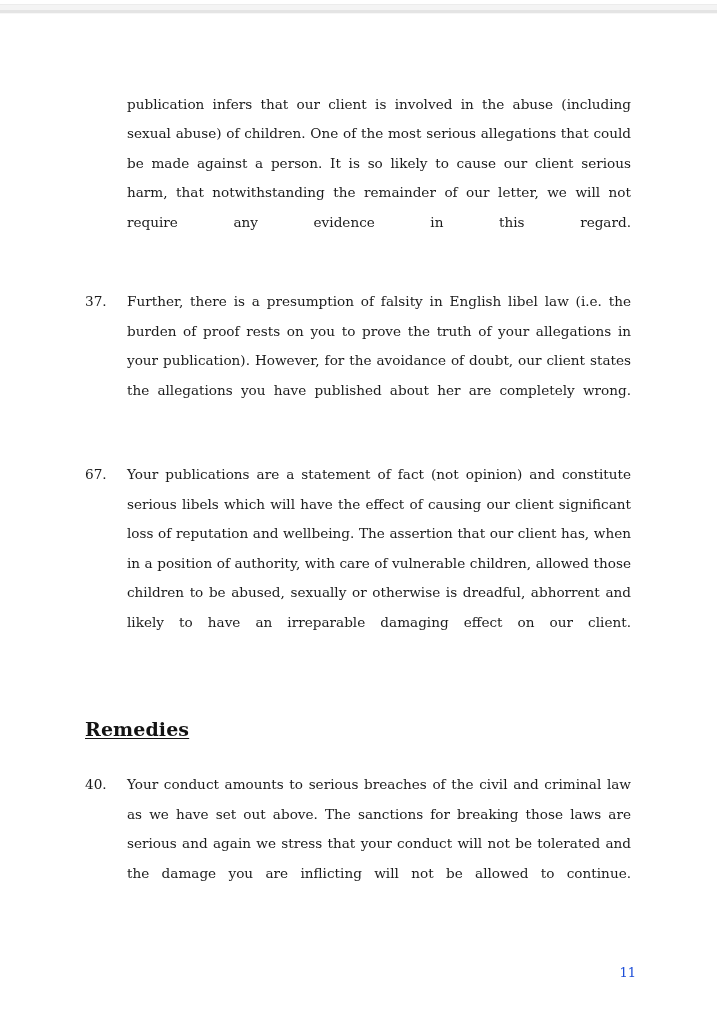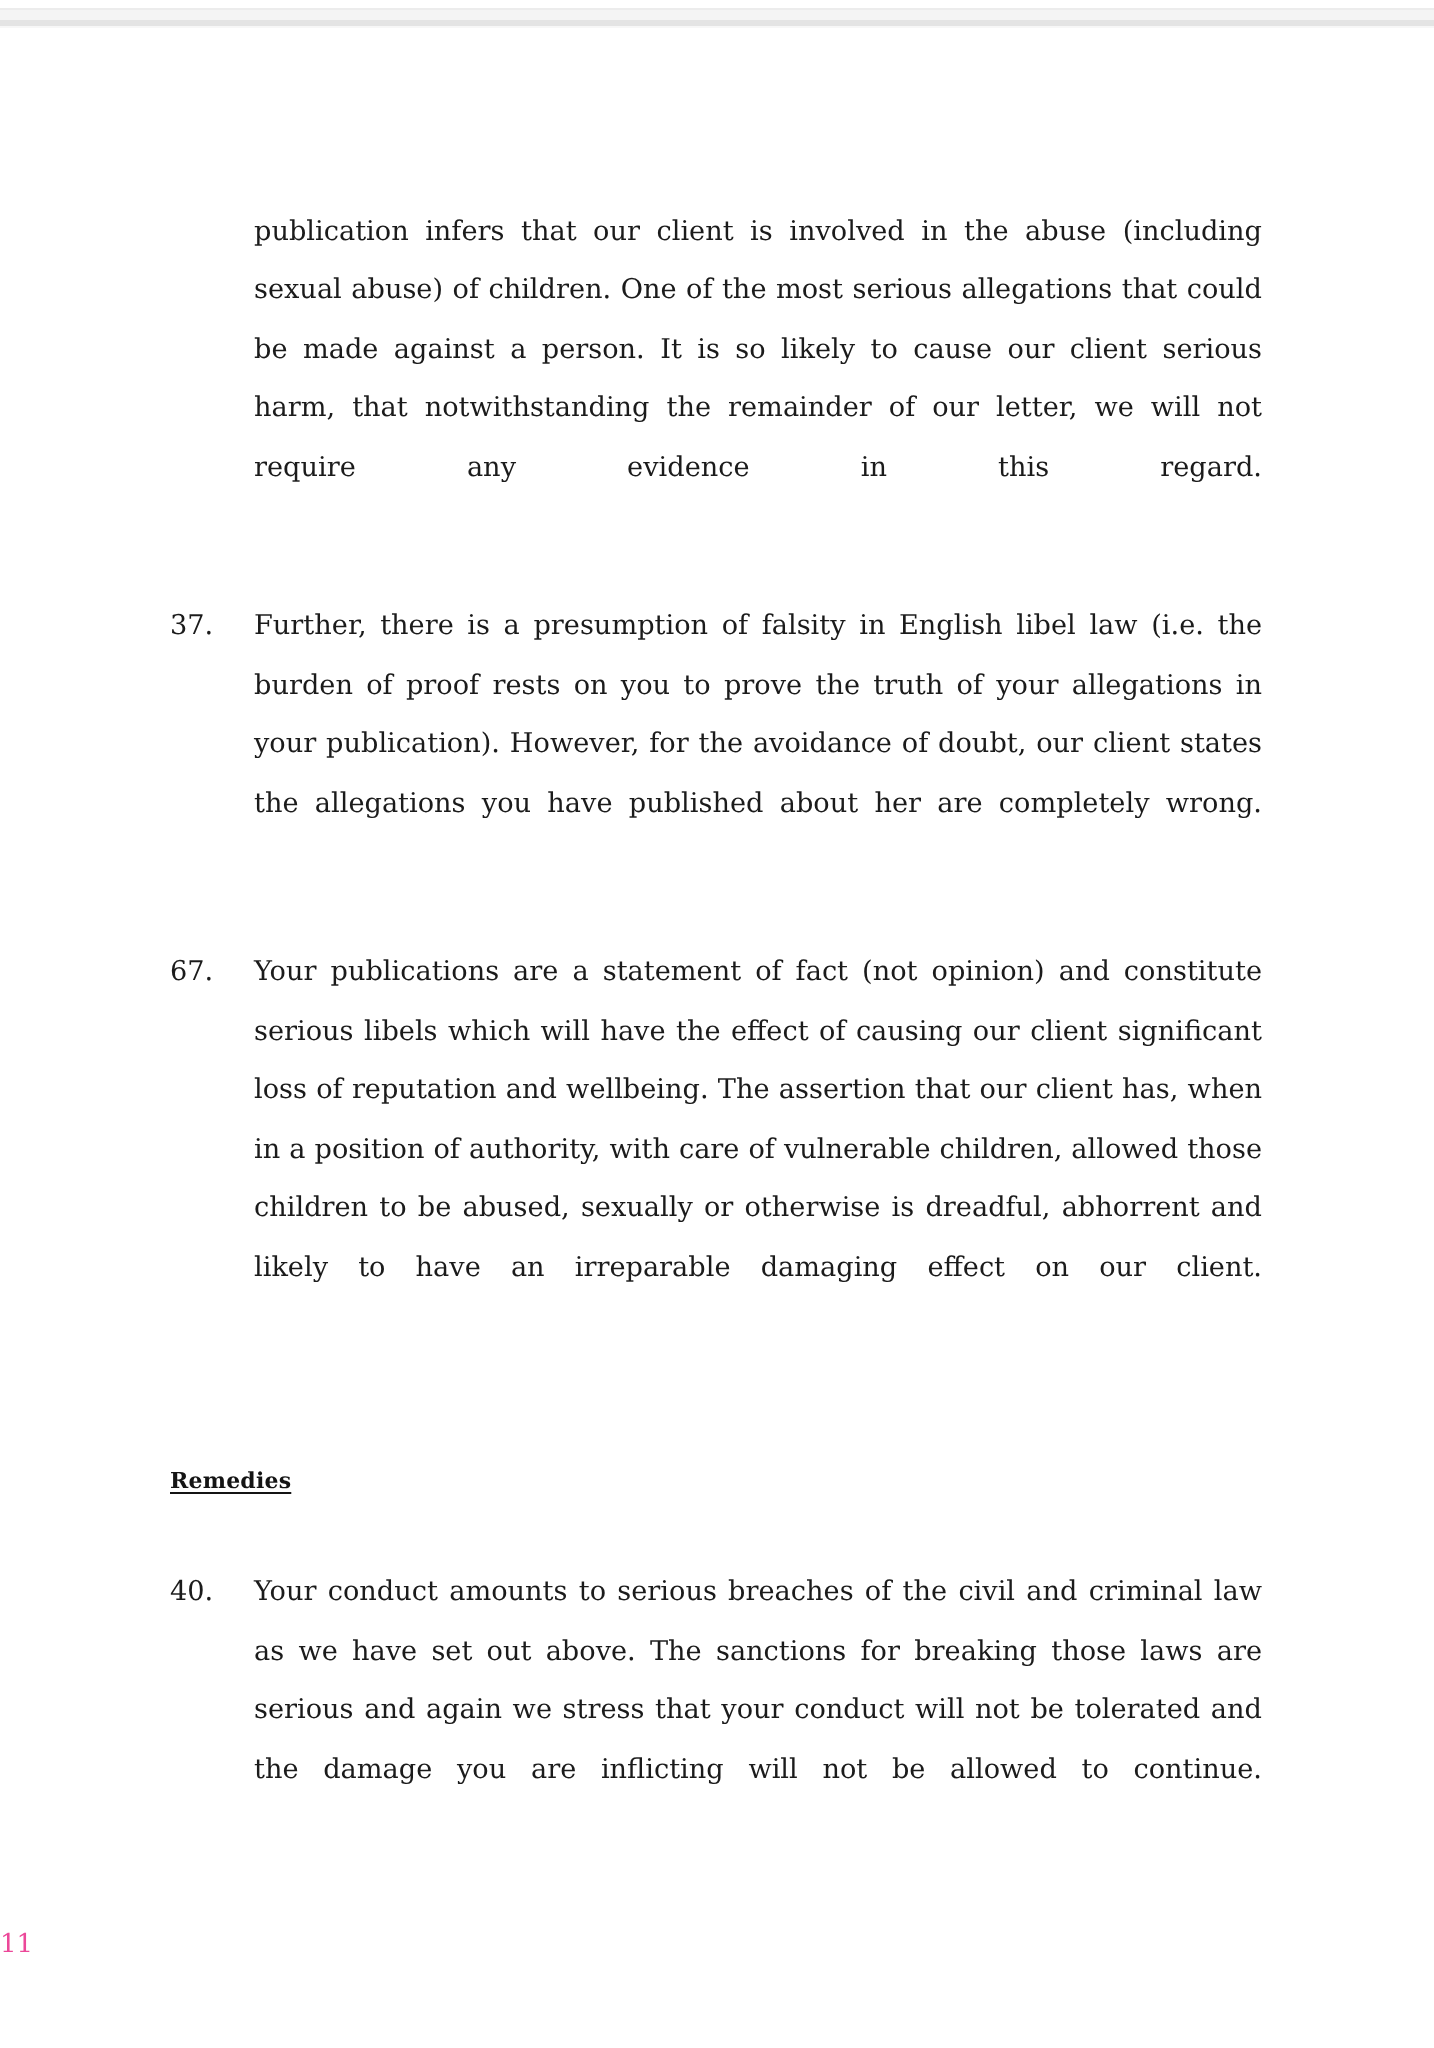--- a/index.html
+++ b/index.html
@@ -53,21 +53,21 @@
   .content {
     position: absolute;
     left: 85px;
     top: 76px;
     width: 546px;
   }
 
   .para {
     position: relative;
     display: block;
-    margin: 12px 0 26px 0;
+    margin: 0 0 26px 0;
     font-size: 13.6px;
     line-height: 29.4px;
     color: #1b1b1b;
     text-align: justify;
     text-justify: inter-word;
     -webkit-hyphens: none;
     hyphens: none;
   }
 
   
@@ -96,38 +96,38 @@
 
   
   .para .txt::after {
     content: "";
     display: inline-block;
     width: 100%;
   }
 
   .section-heading {
     margin: 52px 0 30px 0;
-    font-size: 11px;
+    font-size: 19px;
     line-height: 22px;
     font-weight: bold;
     color: #141414;
     text-decoration: underline;
     text-underline-offset: 2px;
     letter-spacing: 0.1px;
   }
 
   .page-number {
     position: absolute;
     left: 0;
     top: 950px;
     width: 636px;
-    text-align: left;
+    text-align: right;
     font-size: 13px;
     line-height: 18px;
-    color: #ec4899;
+    color: #1d4ed8;
   }
 </style>
 </head>
 <body>
 
 <div id="page">
 
   <div class="page-gap">
     <div class="band band-1"></div>
     <div class="band band-2"></div>

